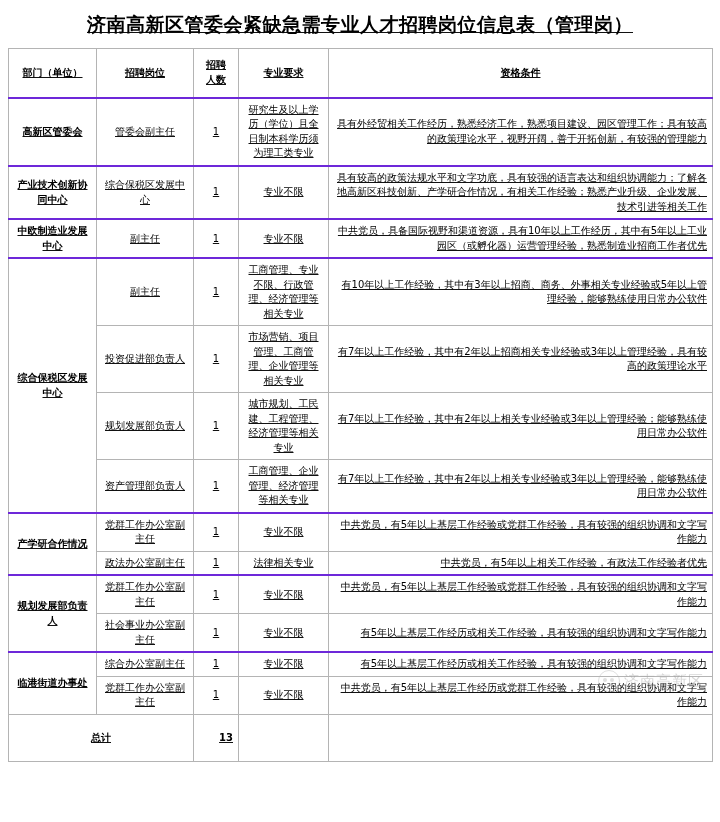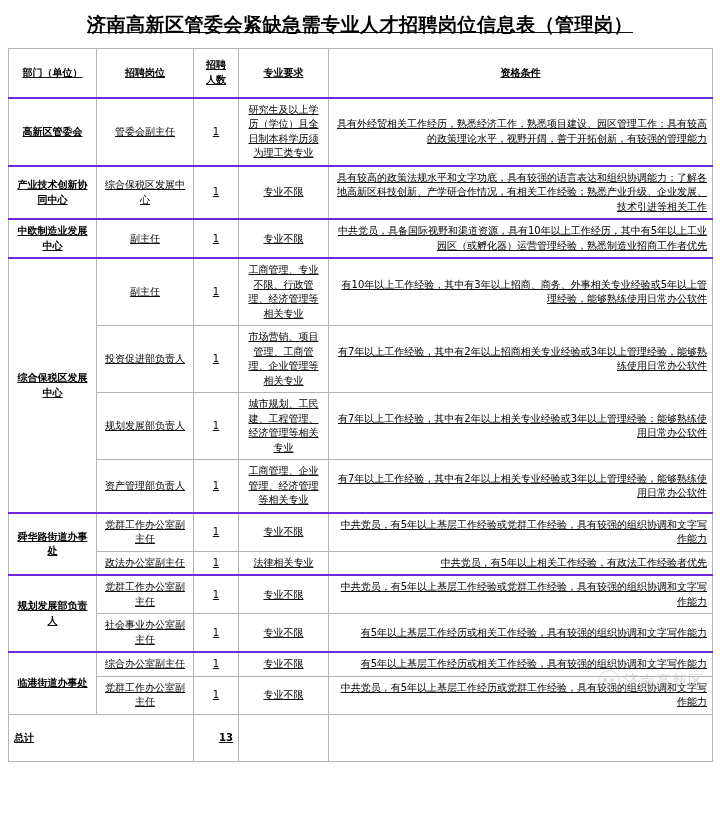--- a/index.html
+++ b/index.html
@@ -82,21 +82,21 @@
   }
   tr.group-start > td {
     border-top: 2px solid #6d28d9;
   }
   tfoot td {
     border-top: 2px solid #8a8a8a;
     border-bottom: 2px solid #8a8a8a;
     height: 38px;
   }
   td.total-label {
-    text-align: left;
+    text-align: center;
     font-weight: bold;
     font-size: 12px;
   }
   td.total-num {
     text-align: right;
     font-weight: bold;
     font-size: 11.5px;
   }
   .watermark {
     position: absolute;
@@ -200,36 +200,36 @@
           <td class="dept" rowspan="4">综合保税区发展中心</td>
           <td class="post">副主任</td>
           <td class="num">1</td>
           <td class="major">工商管理、专业不限、行政管理、经济管理等相关专业</td>
           <td class="qual">有10年以上工作经验，其中有3年以上招商、商务、外事相关专业经验或5年以上管理经验，能够熟练使用日常办公软件</td>
         </tr>
         <tr>
           <td class="post">投资促进部负责人</td>
           <td class="num">1</td>
           <td class="major">市场营销、项目管理、工商管理、企业管理等相关专业</td>
-          <td class="qual">有7年以上工作经验，其中有2年以上招商相关专业经验或3年以上管理经验，能够熟练使用日常办公软件</td>
+          <td class="qual">有7年以上工作经验，其中有2年以上招商相关专业经验或3年以上管理经验，具有较高的政策理论水平</td>
         </tr>
         <tr>
           <td class="post">规划发展部负责人</td>
           <td class="num">1</td>
           <td class="major">城市规划、工民建、工程管理、经济管理等相关专业</td>
           <td class="qual">有7年以上工作经验，其中有2年以上相关专业经验或3年以上管理经验；能够熟练使用日常办公软件</td>
         </tr>
         <tr>
           <td class="post">资产管理部负责人</td>
           <td class="num">1</td>
           <td class="major">工商管理、企业管理、经济管理等相关专业</td>
           <td class="qual">有7年以上工作经验，其中有2年以上相关专业经验或3年以上管理经验，能够熟练使用日常办公软件</td>
         </tr>
         <tr class="group-start">
-          <td class="dept" rowspan="2">舜华路街道办事处</td>
+          <td class="dept" rowspan="2">产学研合作情况</td>
           <td class="post">党群工作办公室副主任</td>
           <td class="num">1</td>
           <td class="major">专业不限</td>
           <td class="qual">中共党员，有5年以上基层工作经验或党群工作经验，具有较强的组织协调和文字写作能力</td>
         </tr>
         <tr>
           <td class="post">政法办公室副主任</td>
           <td class="num">1</td>
           <td class="major">法律相关专业</td>
           <td class="qual">中共党员，有5年以上相关工作经验，有政法工作经验者优先</td>

